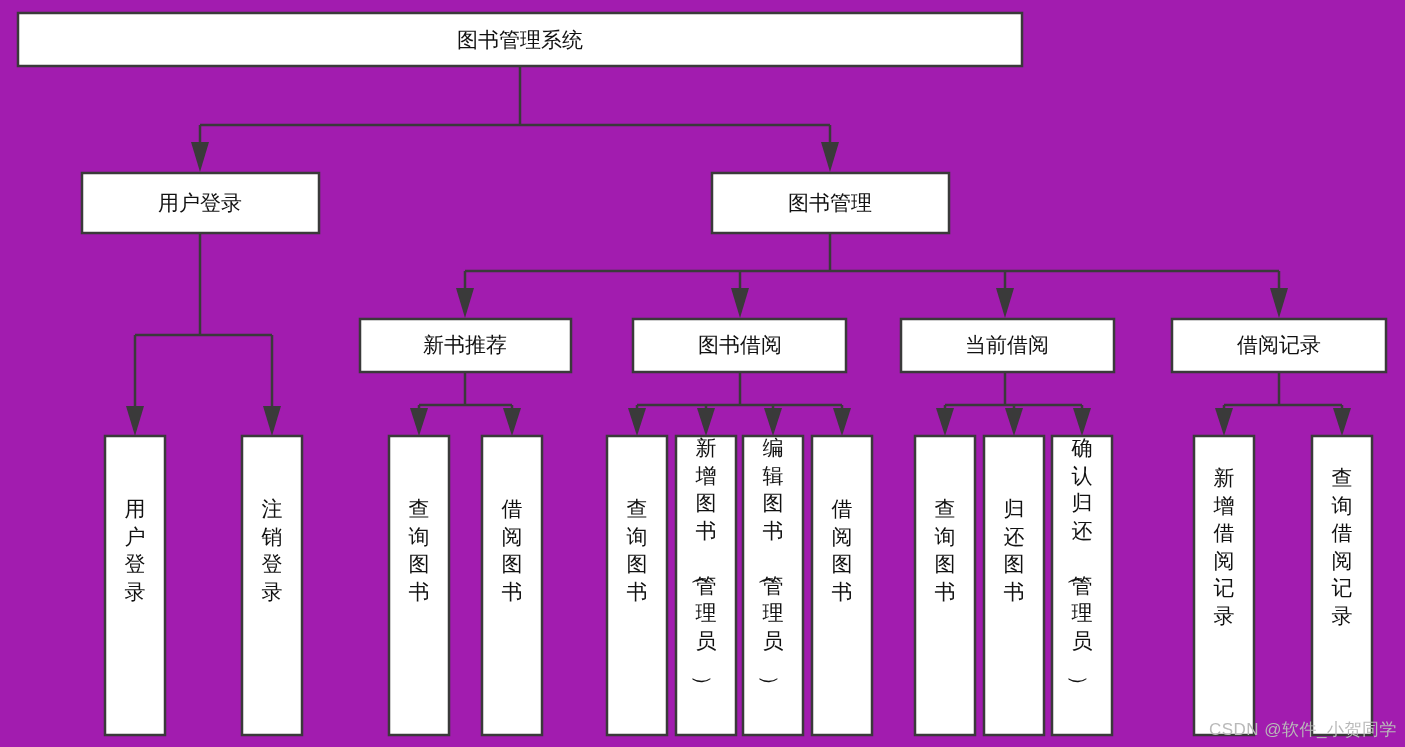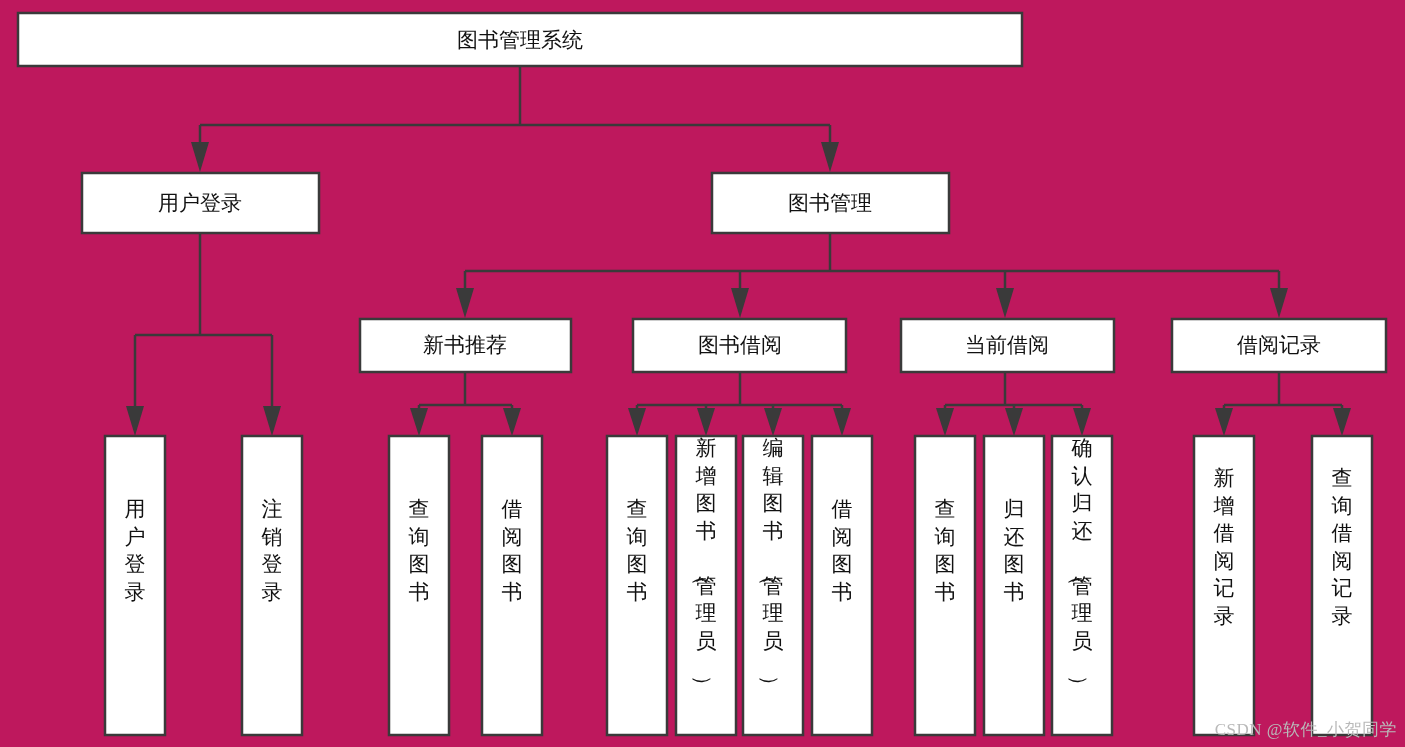--- a/index.html
+++ b/index.html
@@ -8,21 +8,21 @@
     padding: 0;
     background: #ffffff;
   }
   body {
     font-family: "DejaVu Sans", "Liberation Sans", sans-serif;
   }
   #diagram-root {
     position: relative;
     width: 1405px;
     height: 747px;
-    background: #be185d;
+    background: #a21caf;
     overflow: hidden;
   }
   svg#tree-canvas {
     position: absolute;
     left: 0;
     top: 0;
     width: 1405px;
     height: 747px;
     display: block;
   }
@@ -51,21 +51,21 @@
   .node-label-v {
     font-family: "DejaVu Sans", "Liberation Sans", sans-serif;
     font-size: 21px;
     fill: #111111;
     text-anchor: middle;
   }
   .watermark-text {
     position: absolute;
     right: 8px;
     bottom: 6px;
-    font-family: Liberation Serif, serif;
+    font-family: Liberation Sans, sans-serif;
     font-size: 17px;
     color: #b9b9b9;
     white-space: nowrap;
     letter-spacing: 0.5px;
     user-select: none;
   }
 </style>
 </head>
 <body>
 

